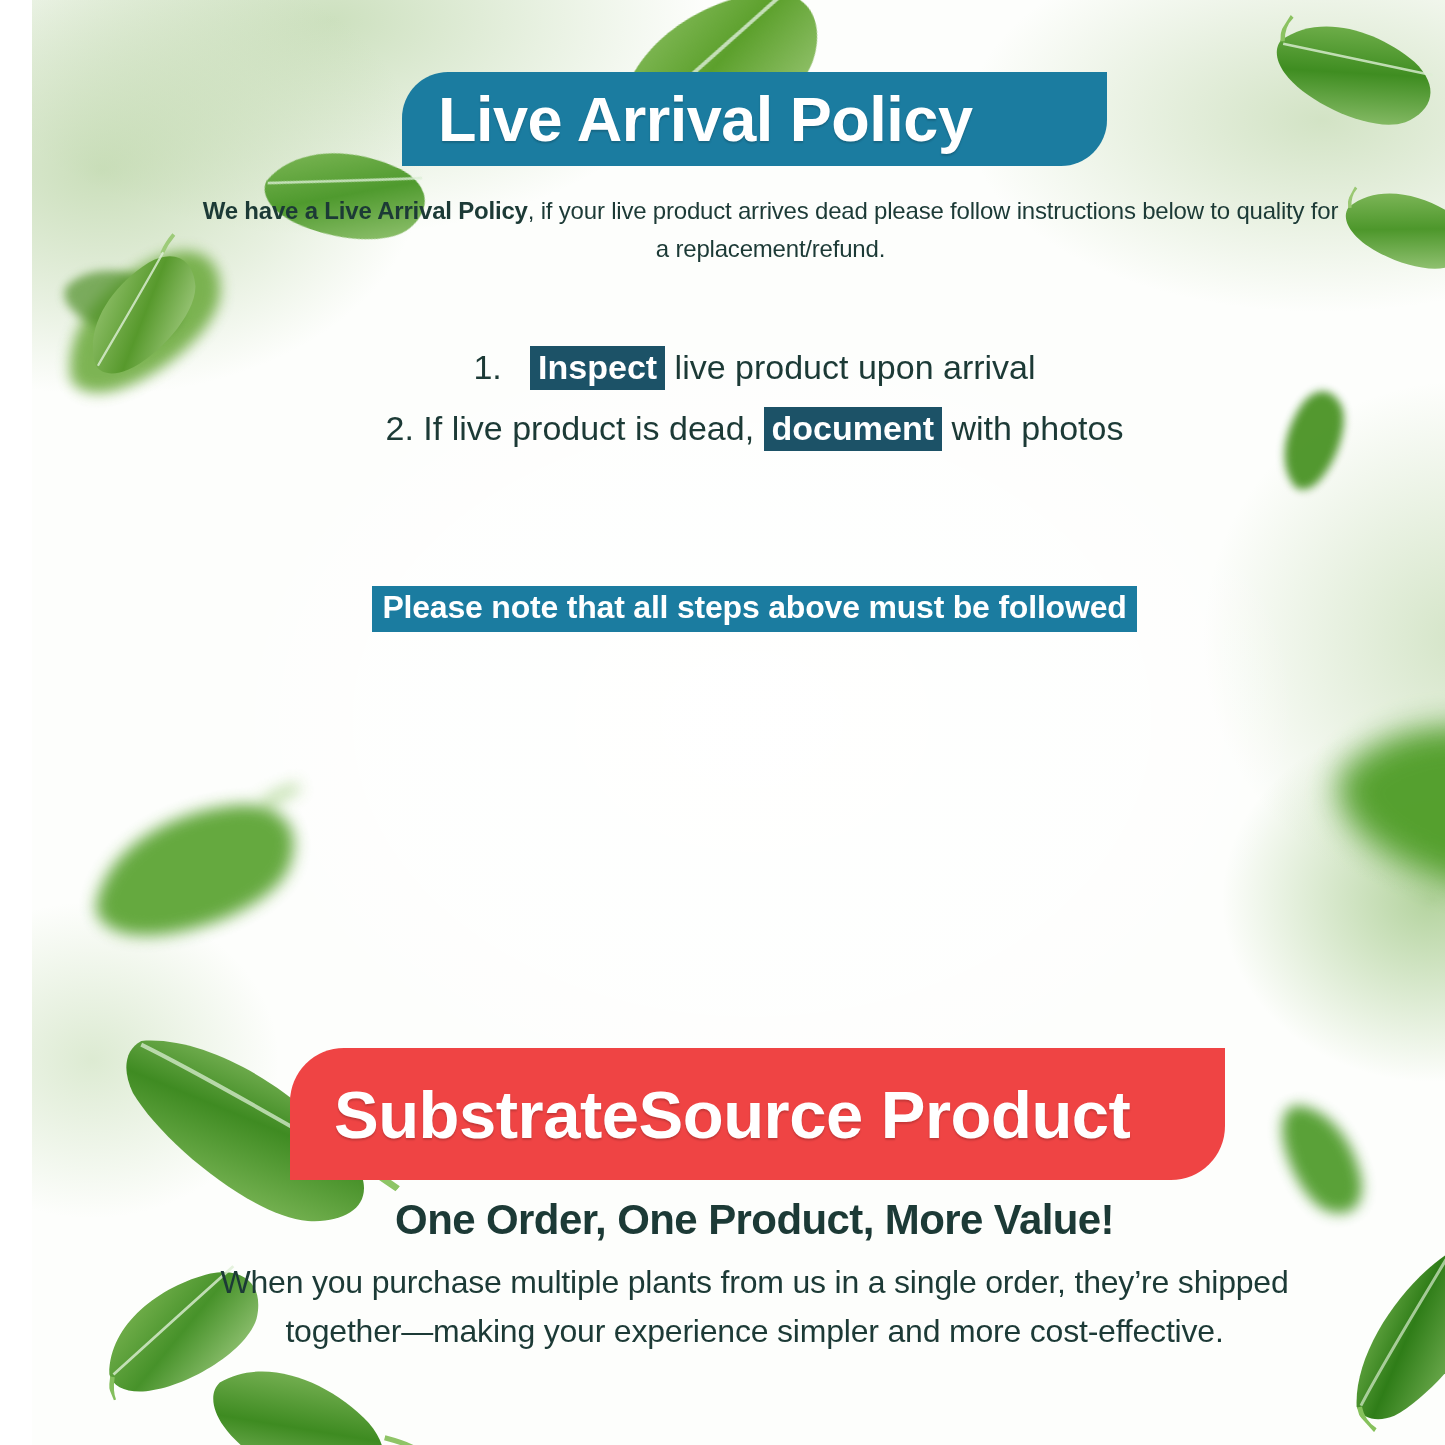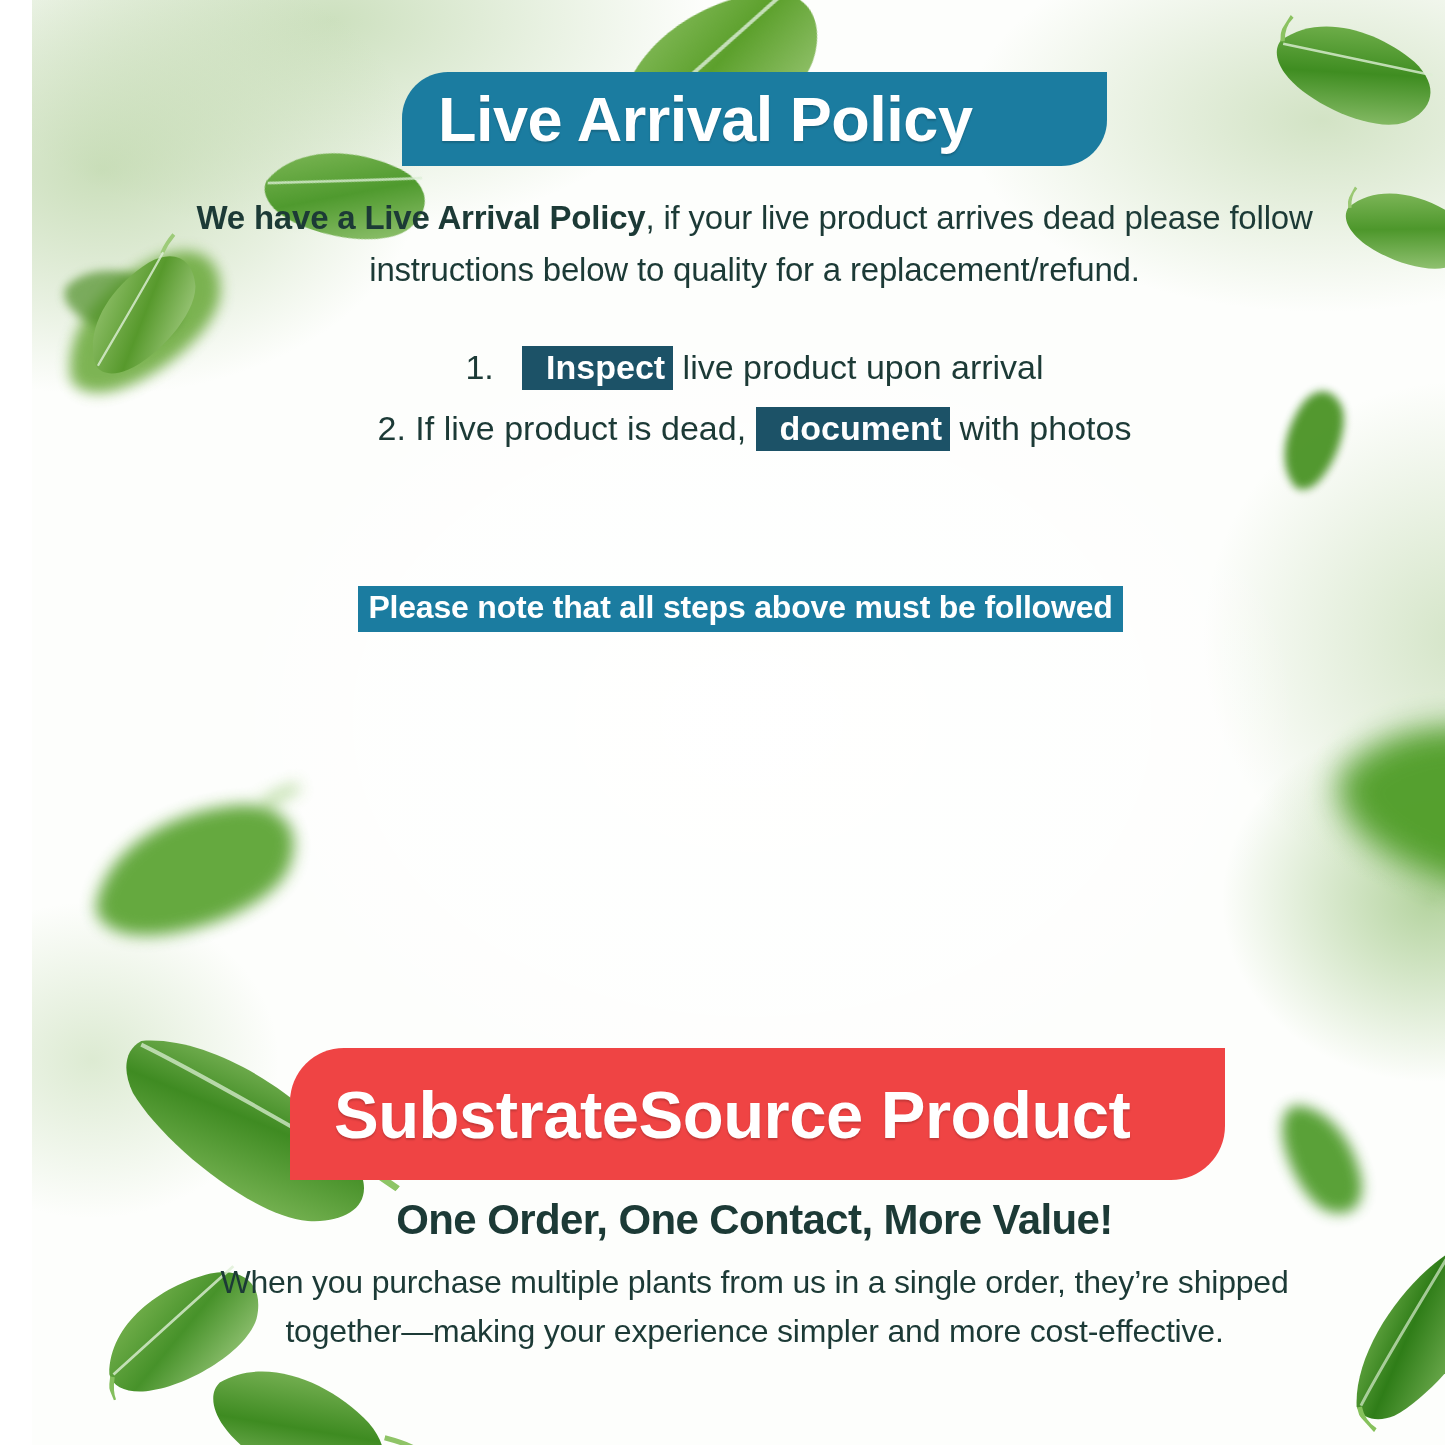--- a/index.html
+++ b/index.html
@@ -89,50 +89,50 @@
 
   
   .para {
     position: absolute;
     text-align: center;
     color: #1c3a36;
     line-height: 1.58;
     letter-spacing: -0.2px;
   }
   #intro-para {
-    left: 150px;
+    left: 166px;
     top: 192px;
     width: 1145px;
-    font-size: 33px;
+    font-size: 24px;
   }
   #intro-para b { font-weight: bold; }
 
   #steps {
     position: absolute;
     left: 150px;
     top: 348px;
     width: 1145px;
     text-align: center;
     color: #1c3a36;
     font-size: 34px;
   }
   .step-row {
     margin-bottom: 22px;
     white-space: nowrap;
   }
   .hl-dark {
     background: #1c5267;
     color: #ffffff;
     font-weight: bold;
-    padding: 2px 8px 4px 24px;
+    padding: 2px 8px 4px 8px;
   }
 
   #note-block {
     position: absolute;
-    left: 136px;
+    left: 150px;
     top: 586px;
     width: 1145px;
     text-align: center;
   }
   .note-line {
     display: inline-block;
     background: #1b7ca0;
     color: #ffffff;
     font-size: 32px;
     font-weight: bold;
@@ -379,20 +379,20 @@
   <div id="note-block">
     <div><span class="note-line">Please note that all steps above must be followed</span></div>
     <div class="note-gap"></div>
   </div>
 
 
   <div class="banner" id="banner-product">
     <span class="banner-label">SubstrateSource Product</span>
   </div>
 
-  <div id="value-heading">One Order, One Contact, More Value!</div>
+  <div id="value-heading">One Order, One Product, More Value!</div>
 
   <div class="para" id="value-para">
     <span>When you purchase multiple plants from us in a single order, they’re shipped</span>
     <span>together—making your experience simpler and more cost-effective.</span>
   </div>
 
 </div>
 
 </body></html>

